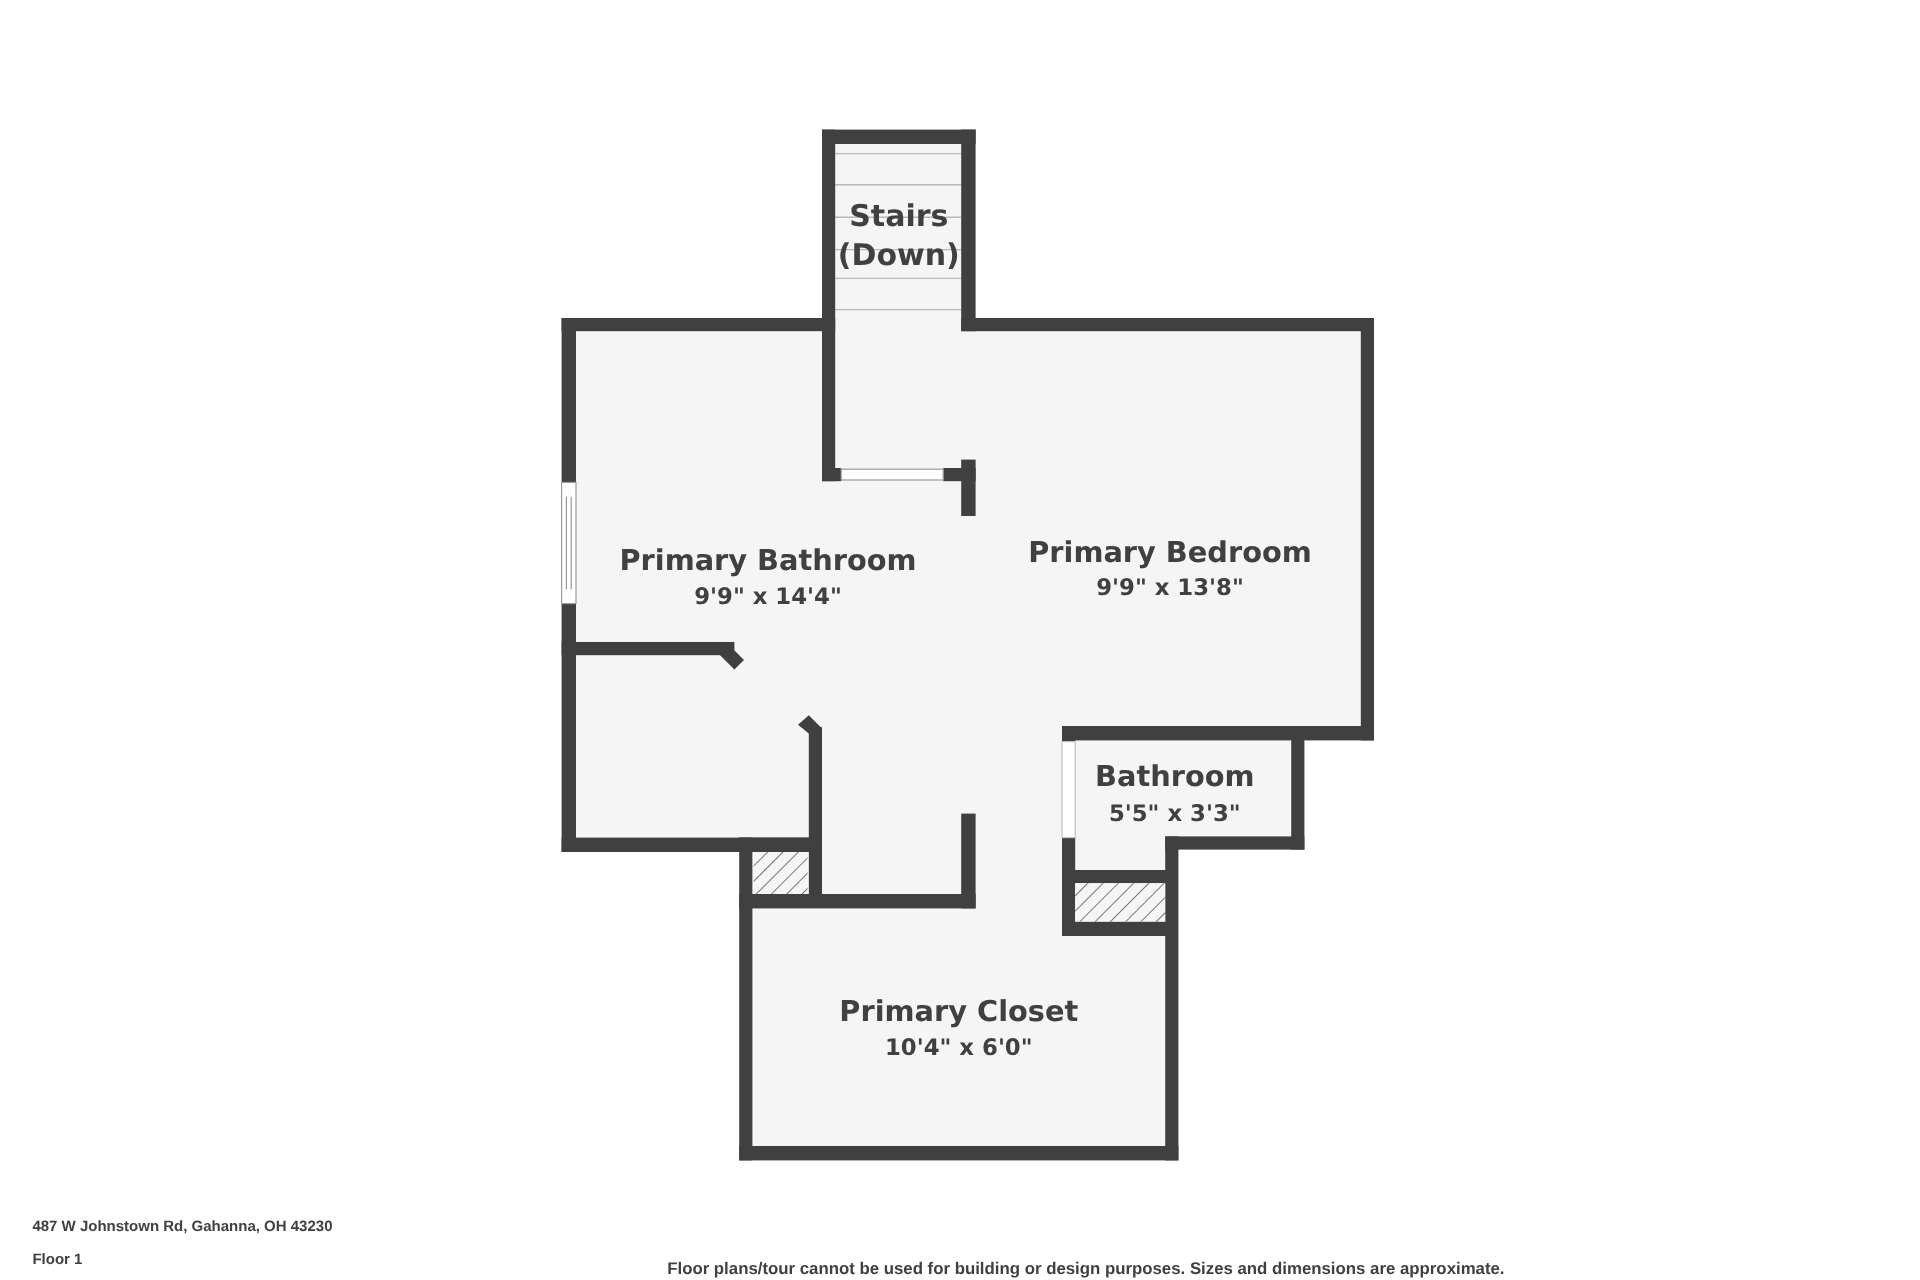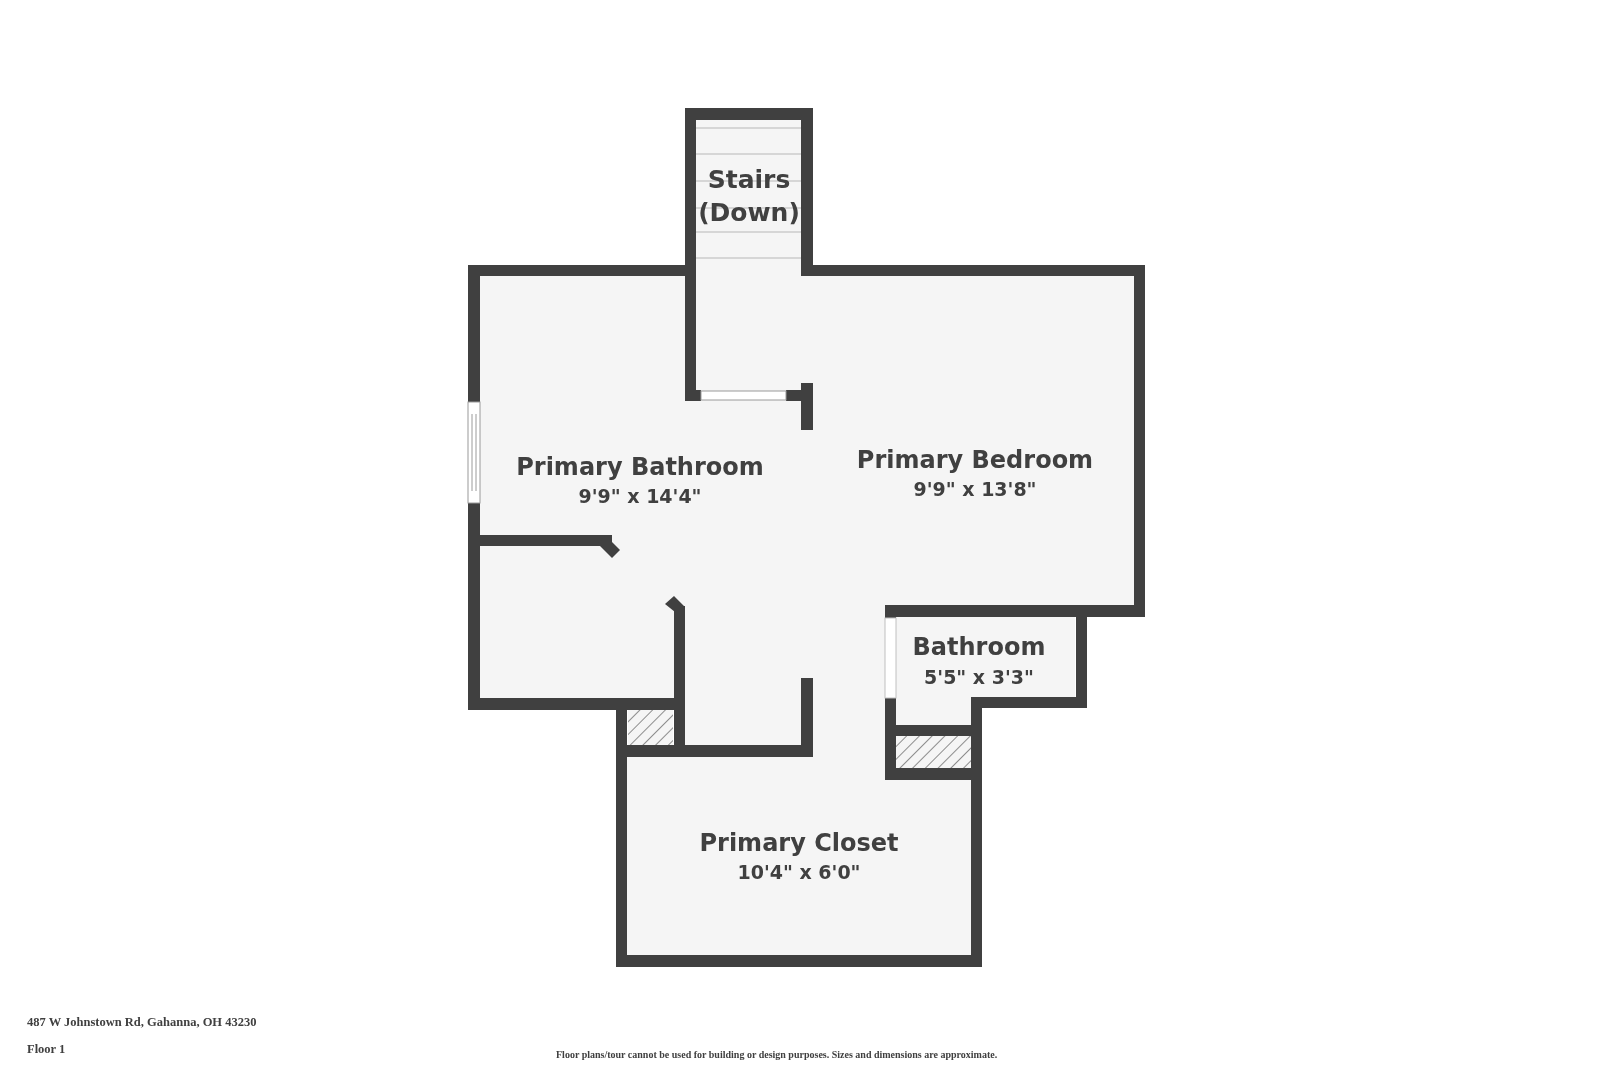--- a/index.html
+++ b/index.html
@@ -1,23 +1,23 @@
 <!DOCTYPE html>
 <html><head>
 <meta charset="utf-8">
 <style>
   html, body { margin:0; padding:0; background:#ffffff; }
   body { width:1600px; height:1067px; position:relative; overflow:hidden; font-family:"DejaVu Sans", sans-serif; }
   svg { position:absolute; left:0; top:0; }
   .room-name { font-family:"DejaVu Sans", sans-serif; font-weight:bold; fill:#404040; }
   .room-dim { font-family:"DejaVu Sans", sans-serif; font-weight:bold; fill:#404040; }
-  .footer-text { position:absolute; font-family:Liberation Serif, serif; font-weight:bold; color:#404040; white-space:nowrap; }
+  .footer-text { position:absolute; font-family:Liberation Sans, sans-serif; font-weight:bold; color:#404040; white-space:nowrap; }
   #address { left:27px; top:1015px; font-size:12.5px; }
   #floor { left:27px; top:1042px; font-size:12.5px; }
-  #disclaimer { left:556px; top:1049px; font-size:10px; }
+  #disclaimer { left:556px; top:1049px; font-size:14px; }
 </style>
 </head>
 <body>
 
 <svg width="1600" height="1067" viewBox="0 0 1600 1067">
   <defs>
     <pattern id="hatch" patternUnits="userSpaceOnUse" width="9" height="9" patternTransform="rotate(45)">
       <rect width="9" height="9" fill="#f5f5f5"></rect>
       <line x1="0" y1="0" x2="0" y2="9" stroke="#555" stroke-width="1.3"></line>
     </pattern>

